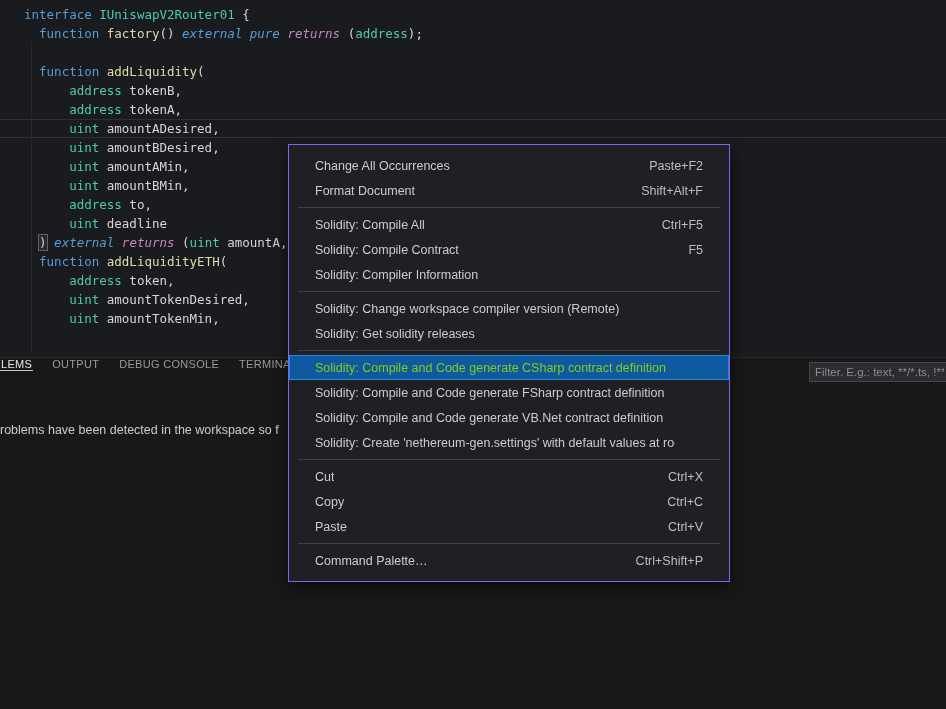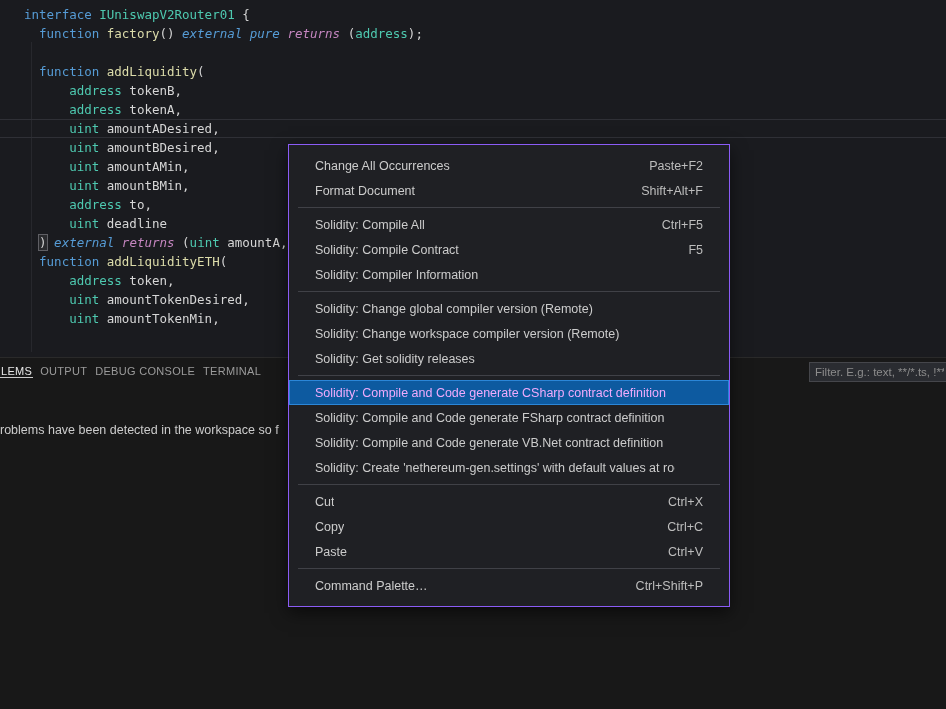--- a/index.html
+++ b/index.html
@@ -43,30 +43,30 @@
     box-shadow:0 6px 16px rgba(0,0,0,.55);
     padding:8px 0;z-index:30;
   }
   .menu-item{
     display:flex;justify-content:space-between;align-items:center;
     height:25px;padding:0 26px;color:#cccccc;font-size:12.5px;
     white-space:nowrap;overflow:hidden;cursor:default;
   }
   .menu-label{overflow:hidden;text-overflow:clip;}
   .menu-shortcut{color:#bdbdbd;margin-left:28px;flex:none;}
-  .menu-item.selected{background:var(--sel);color:#f0abfc;box-shadow:inset 0 0 0 1px var(--sel-border);}
+  .menu-item.selected{background:var(--sel);color:#84cc16;box-shadow:inset 0 0 0 1px var(--sel-border);}
   .menu-item.selected .menu-shortcut{color:#ffffff;}
   .menu-sep{height:1px;background:#404147;margin:4px 9px;}
 
   
   #panel{
     position:absolute;top:357px;left:0;right:0;bottom:0;
     background:#181818;border-top:1px solid #2a2a2a;z-index:2;
   }
-  .panel-tabs{display:flex;gap:6px;height:26px;align-items:center;}
+  .panel-tabs{display:flex;gap:18px;height:26px;align-items:flex-start;}
   .panel-tab{
     font-size:11px;letter-spacing:.3px;color:#9b9b9b;
     display:flex;align-items:center;padding:0 1px;cursor:pointer;
     border-bottom:1px solid transparent;
   }
   .panel-tab.active{color:#e7e7e7;border-bottom-color:#c9c9c9;}
   .panel-message{
     position:absolute;top:33px;left:0;font-size:12.5px;color:#cccccc;white-space:nowrap;margin-top:32px;
   }
   .filter-box{
@@ -131,24 +131,20 @@
     <div class="menu-item">
       <span class="menu-label">Solidity: Compile Contract</span>
       <span class="menu-shortcut">F5</span>
     </div>
     <div class="menu-item">
       <span class="menu-label">Solidity: Compiler Information</span>
       <span class="menu-shortcut"></span>
     </div>
     <div class="menu-sep"></div>
     <div class="menu-item">
-      <span class="menu-label">Solidity: Change global compiler version (Remote)</span>
-      <span class="menu-shortcut"></span>
-    </div>
-    <div class="menu-item">
       <span class="menu-label">Solidity: Change workspace compiler version (Remote)</span>
       <span class="menu-shortcut"></span>
     </div>
     <div class="menu-item">
       <span class="menu-label">Solidity: Get solidity releases</span>
       <span class="menu-shortcut"></span>
     </div>
     <div class="menu-sep"></div>
     <div class="menu-item selected">
       <span class="menu-label">Solidity: Compile and Code generate CSharp contract definition</span>

